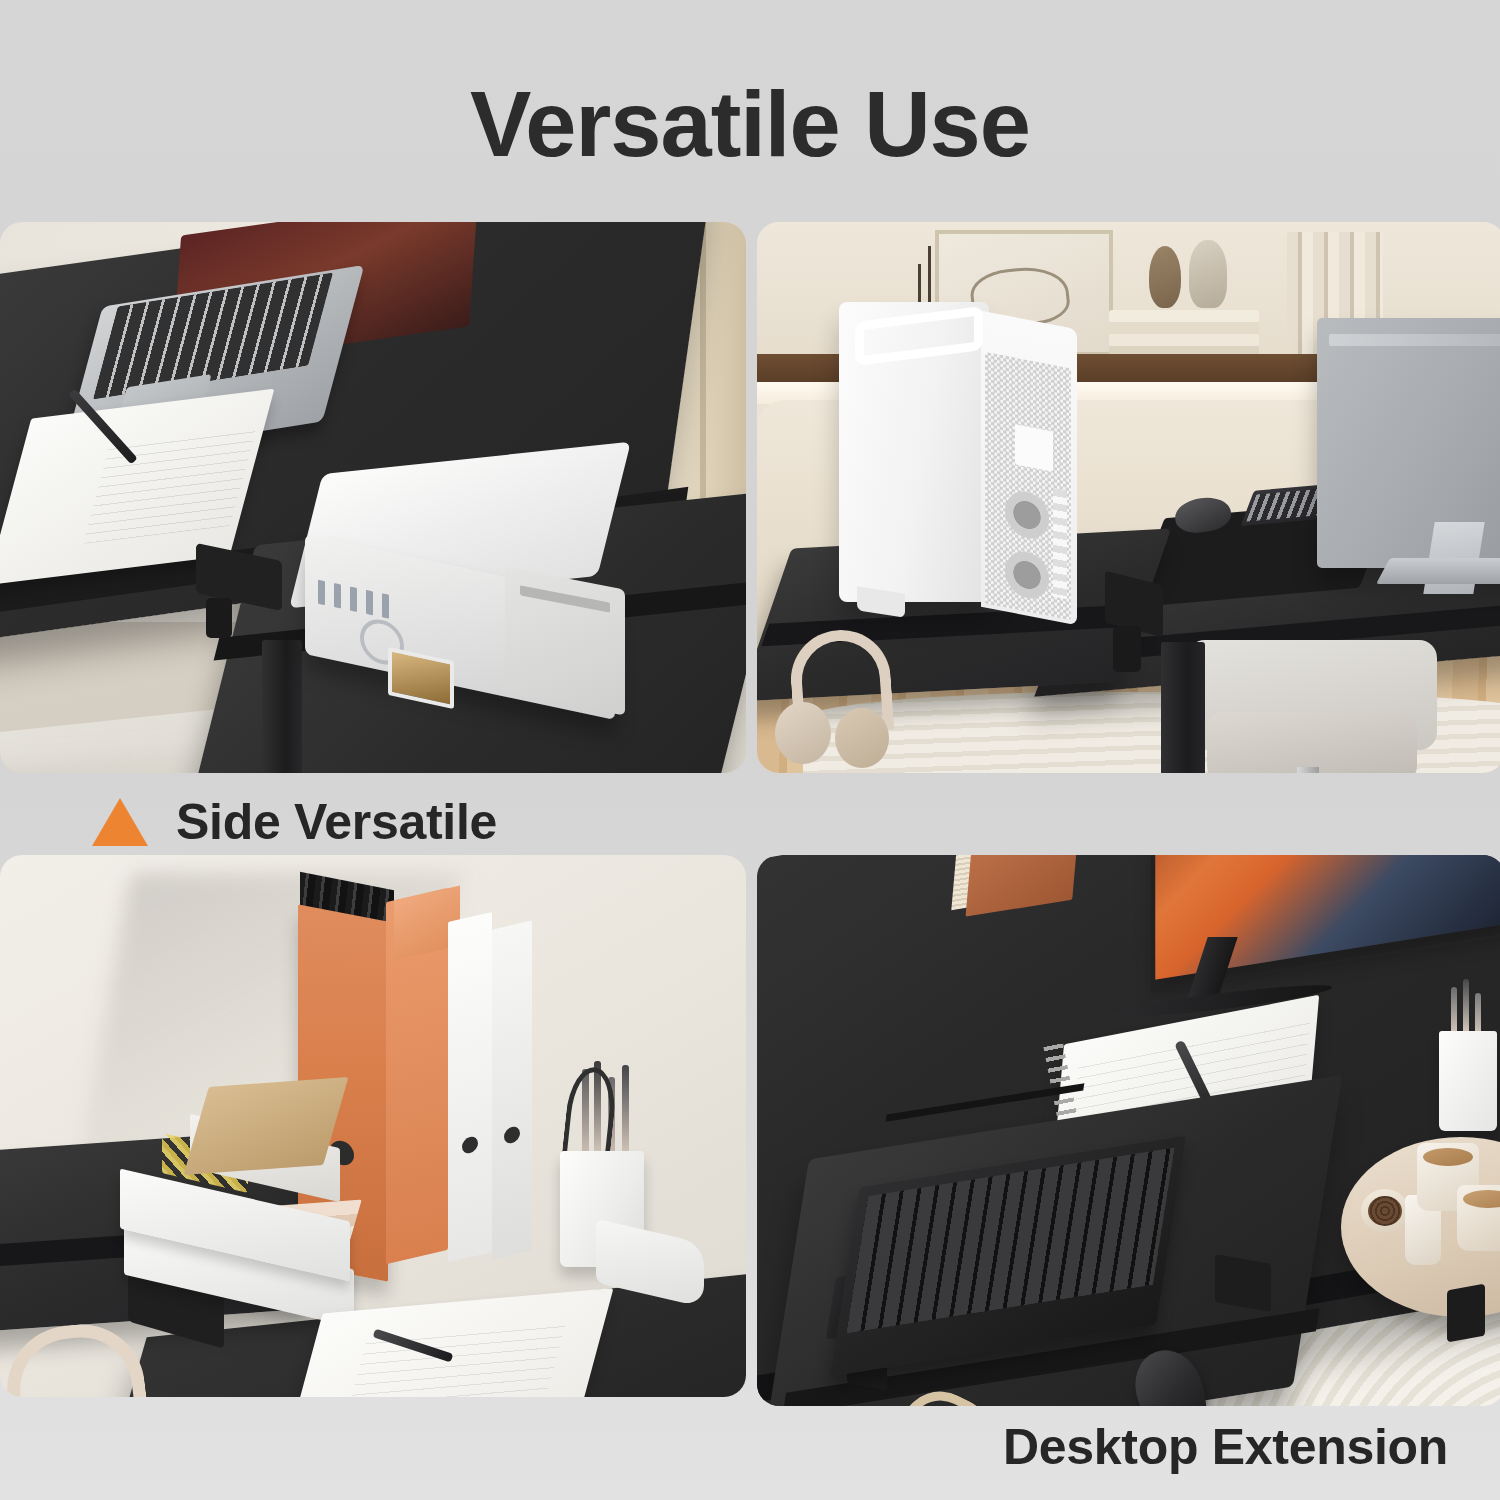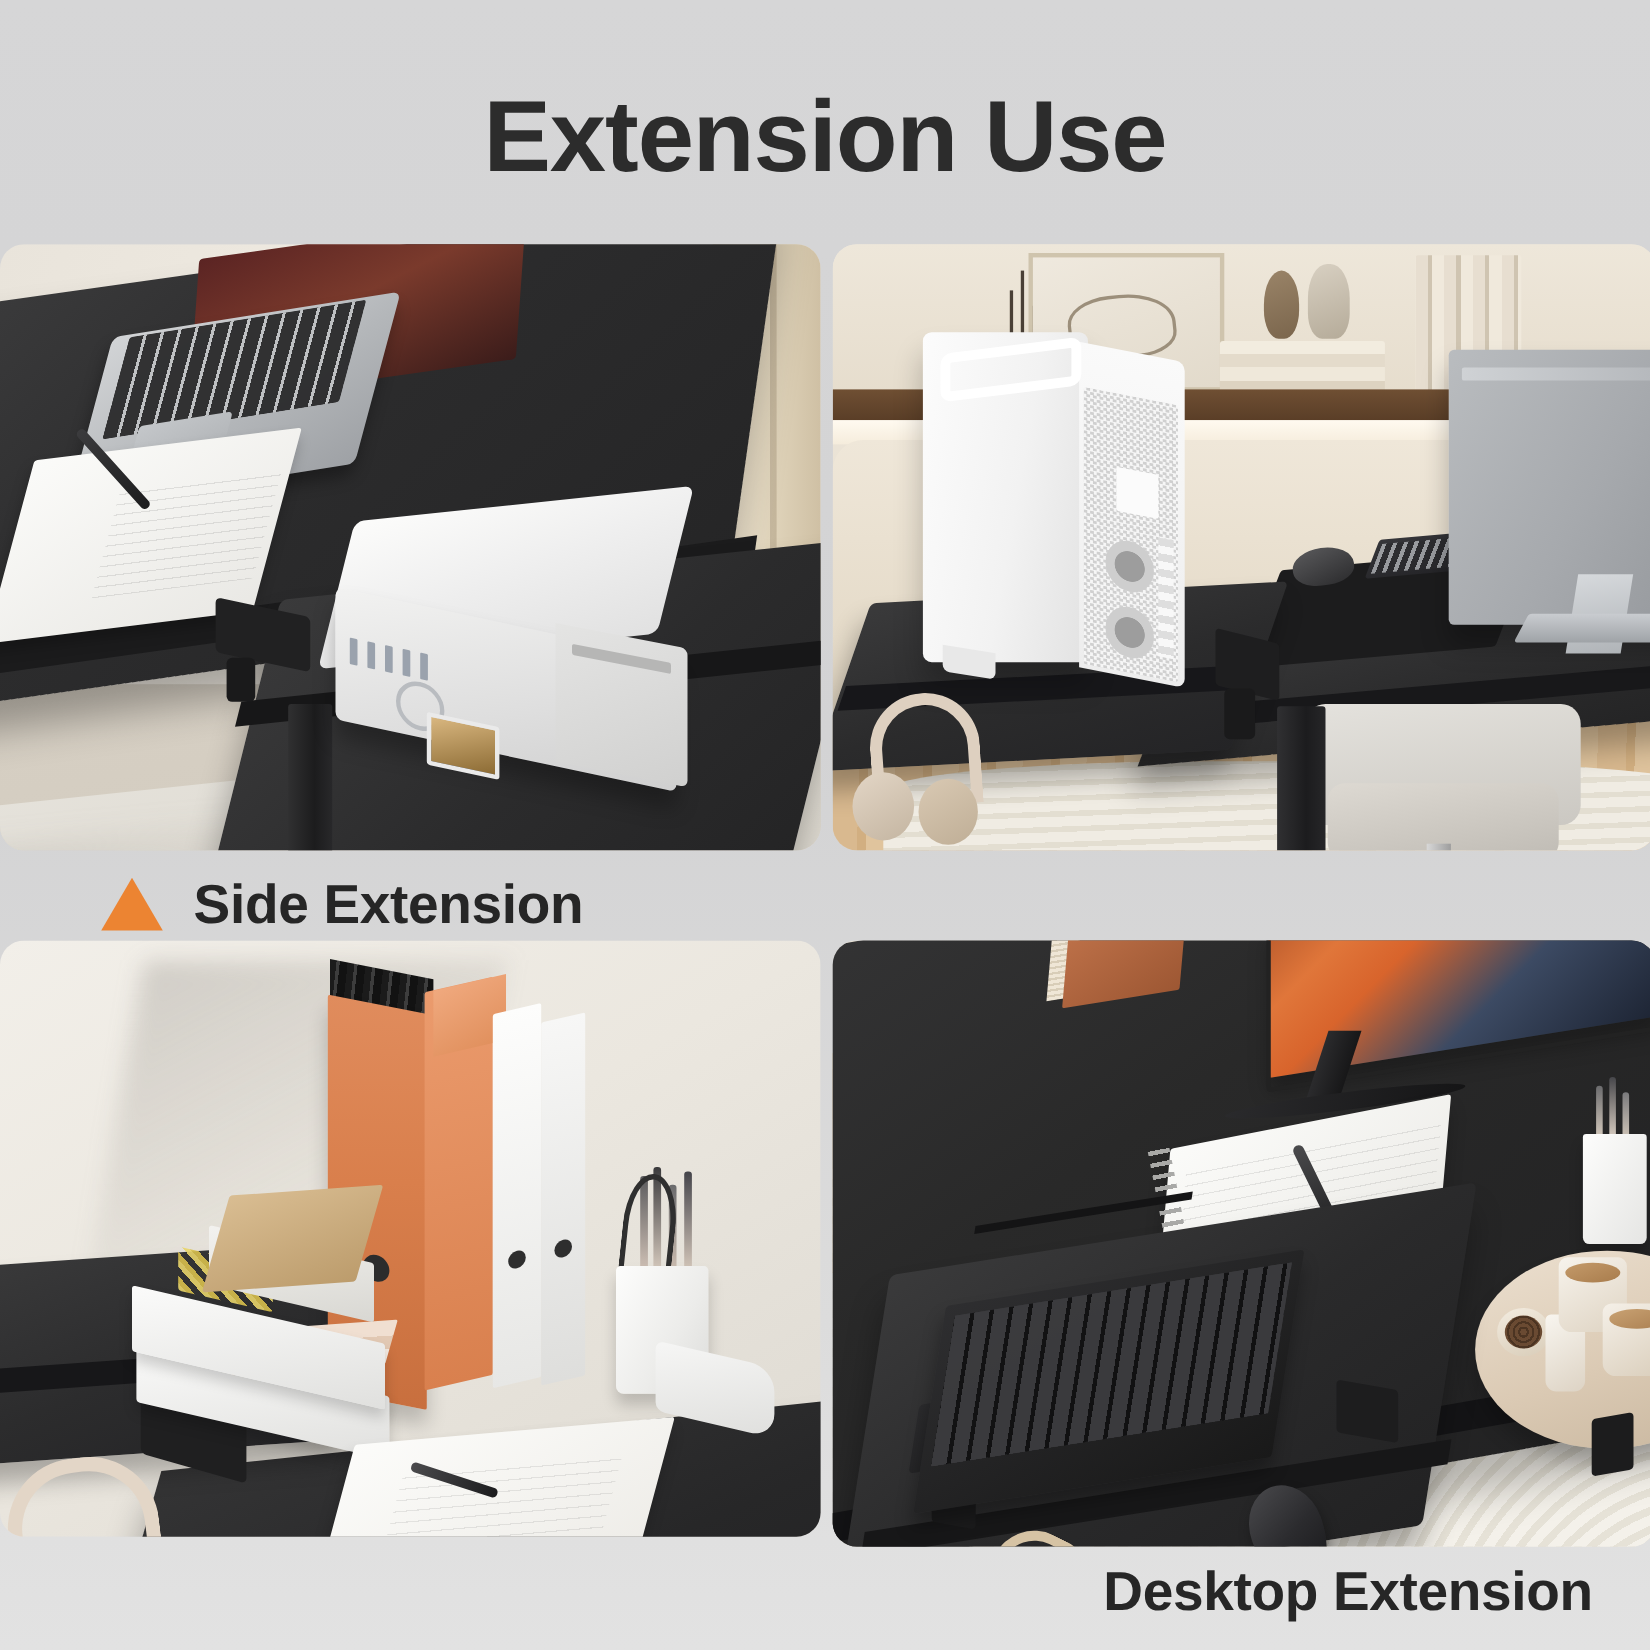--- a/index.html
+++ b/index.html
@@ -777,21 +777,21 @@
   .br-clamp-r {
     position: absolute; left: 690px; top: 432px; width: 38px; height: 52px;
     background: #1c1c1d; border-radius: 4px; transform: skewY(-10deg);
   }
 </style>
 </head>
 <body>
 
 <div id="page">
 
-  <div id="title">Extension Use</div>
+  <div id="title">Versatile Use</div>
 
   <div class="panel panel-tl">
     <div class="scene">
       <div class="tl-wall"></div>
       <div class="tl-doorframe"></div>
       <div class="tl-floor"></div>
       <div class="tl-rug"></div>
 
       <div class="tl-desk"></div>
       <div class="tl-desk-edge"></div>
@@ -884,21 +884,21 @@
       <div class="tr-chair-seat"></div>
       <div class="tr-chair-post"></div>
 
       <div class="tr-desk-leg"></div>
 
     </div>
   </div>
 
   <div id="caption-side" class="caption">
     <div class="tri"></div>
-    <span>Side Extension</span>
+    <span>Side Versatile</span>
   </div>
 
   <div class="panel panel-bl">
     <div class="scene">
       <div class="bl-wall"></div>
       <div class="bl-shadow"></div>
 
       <div class="bl-desk"></div>
 
       <div class="bl-tray"></div>

